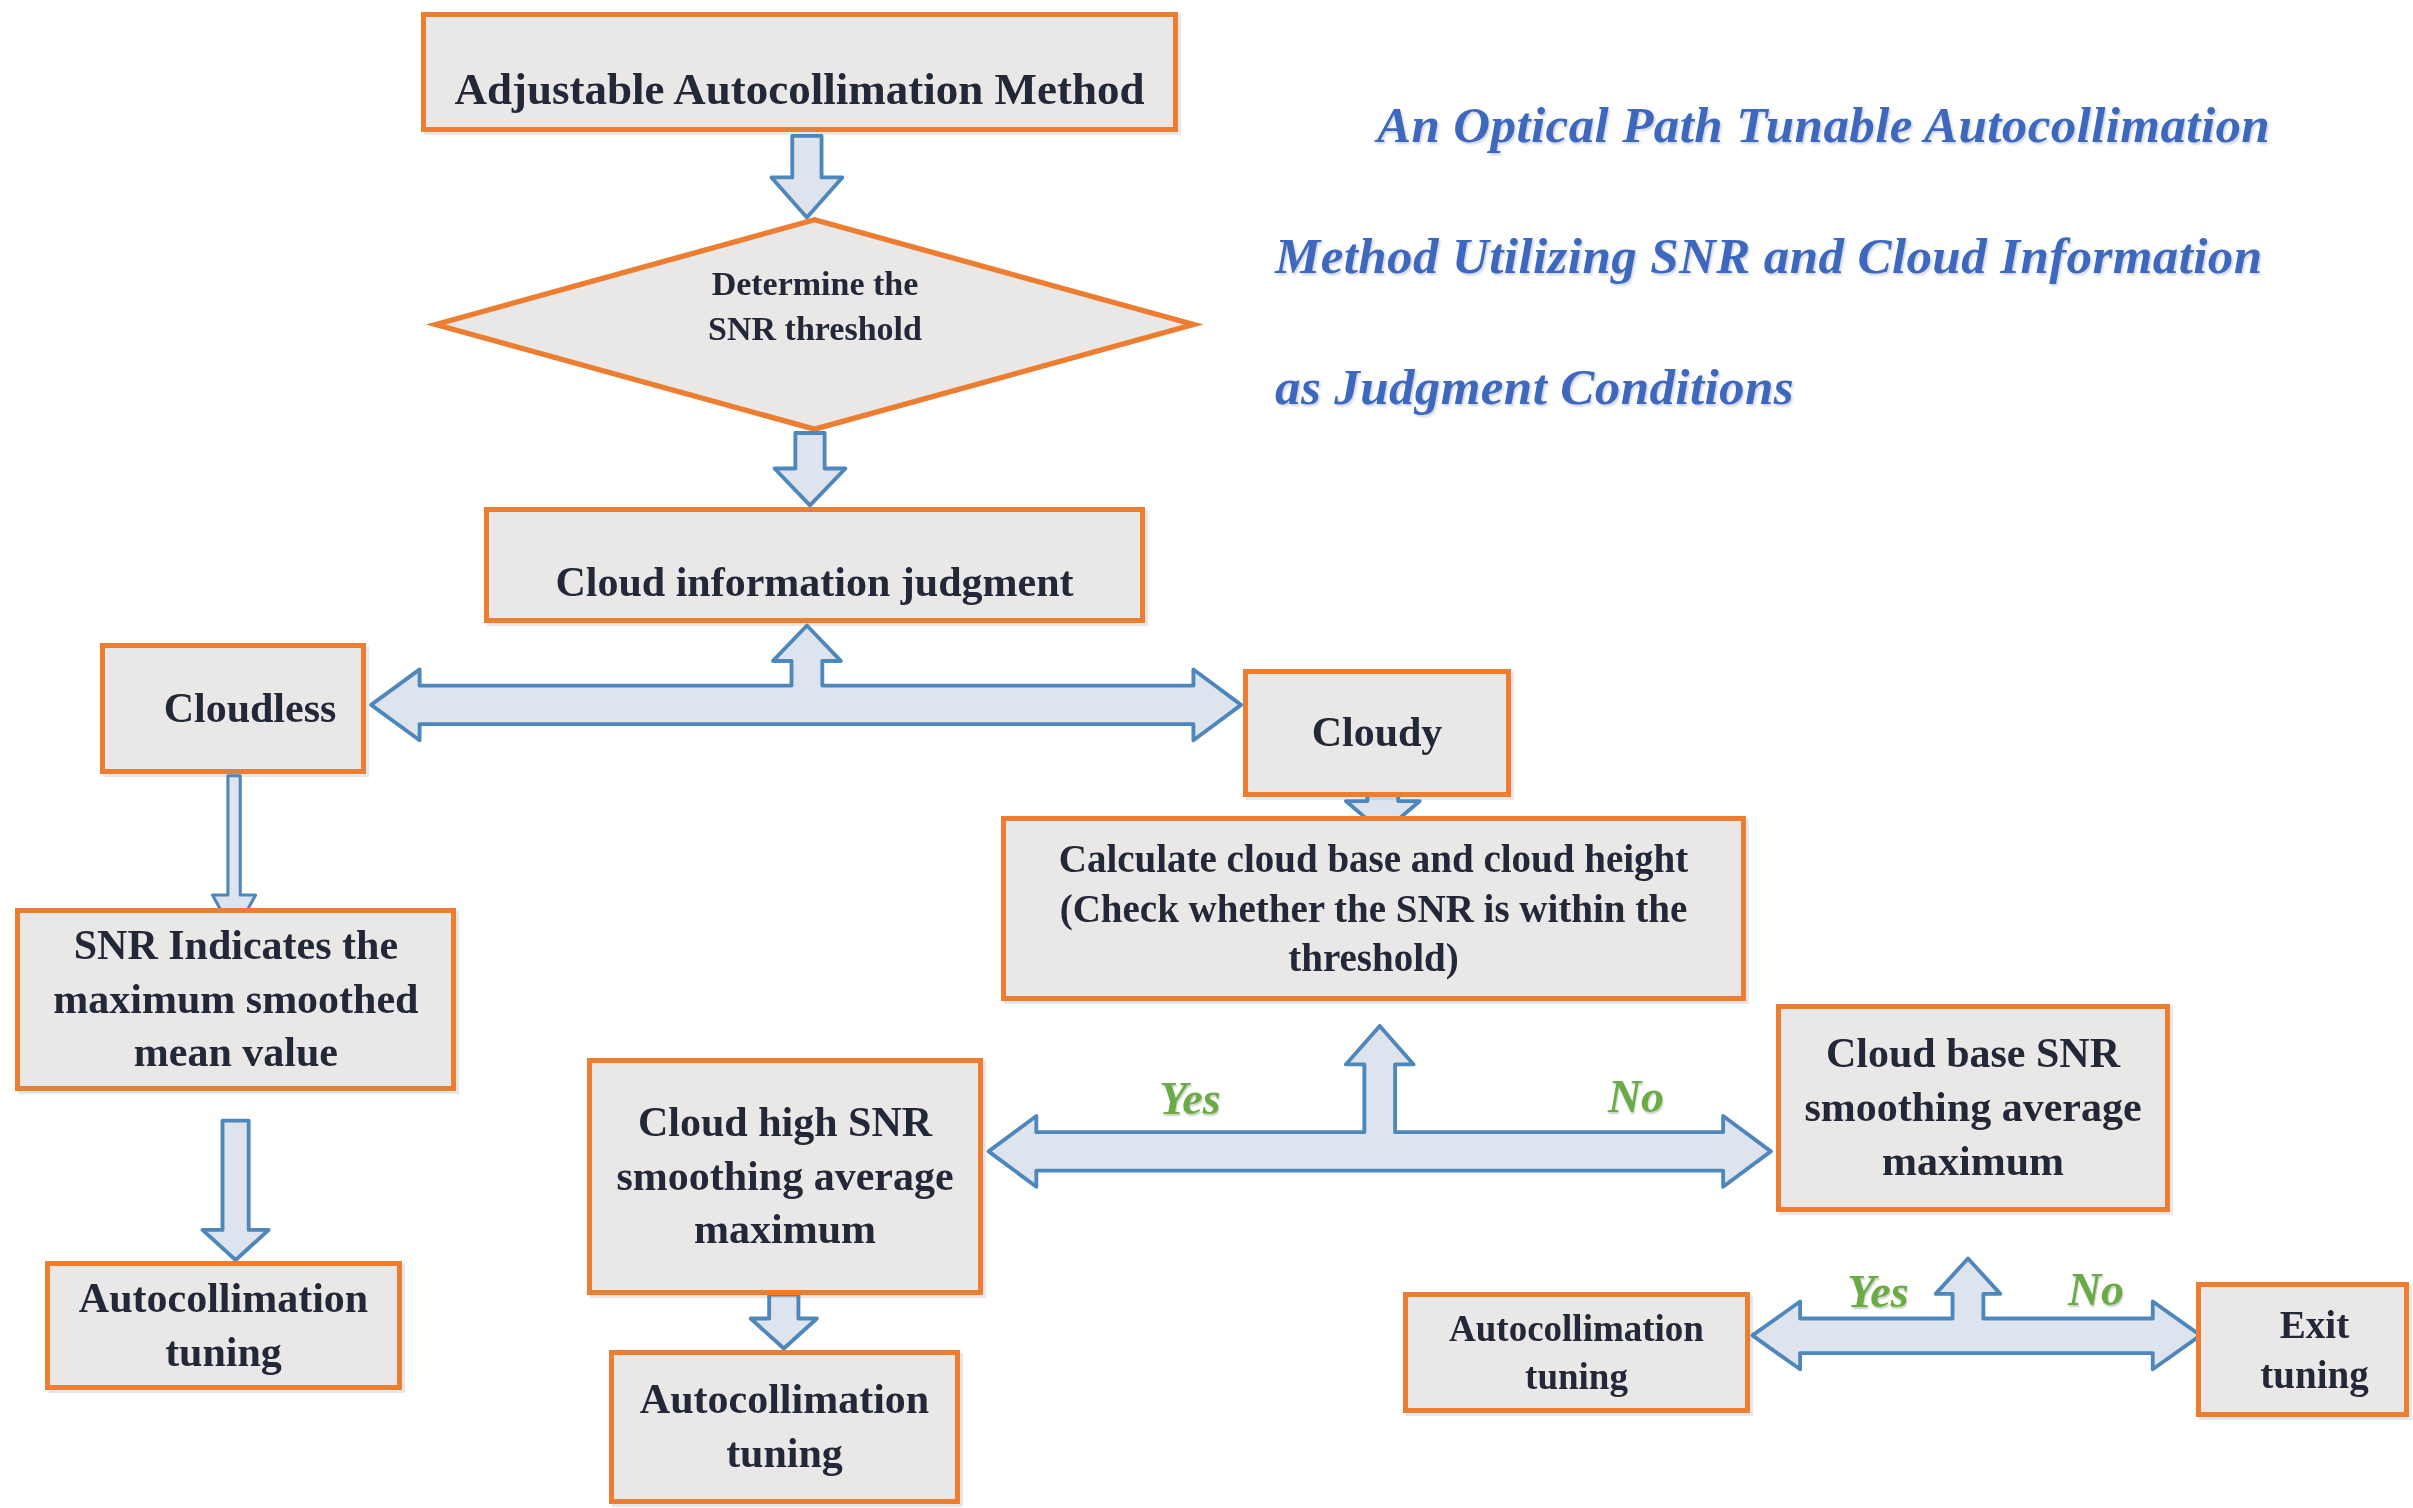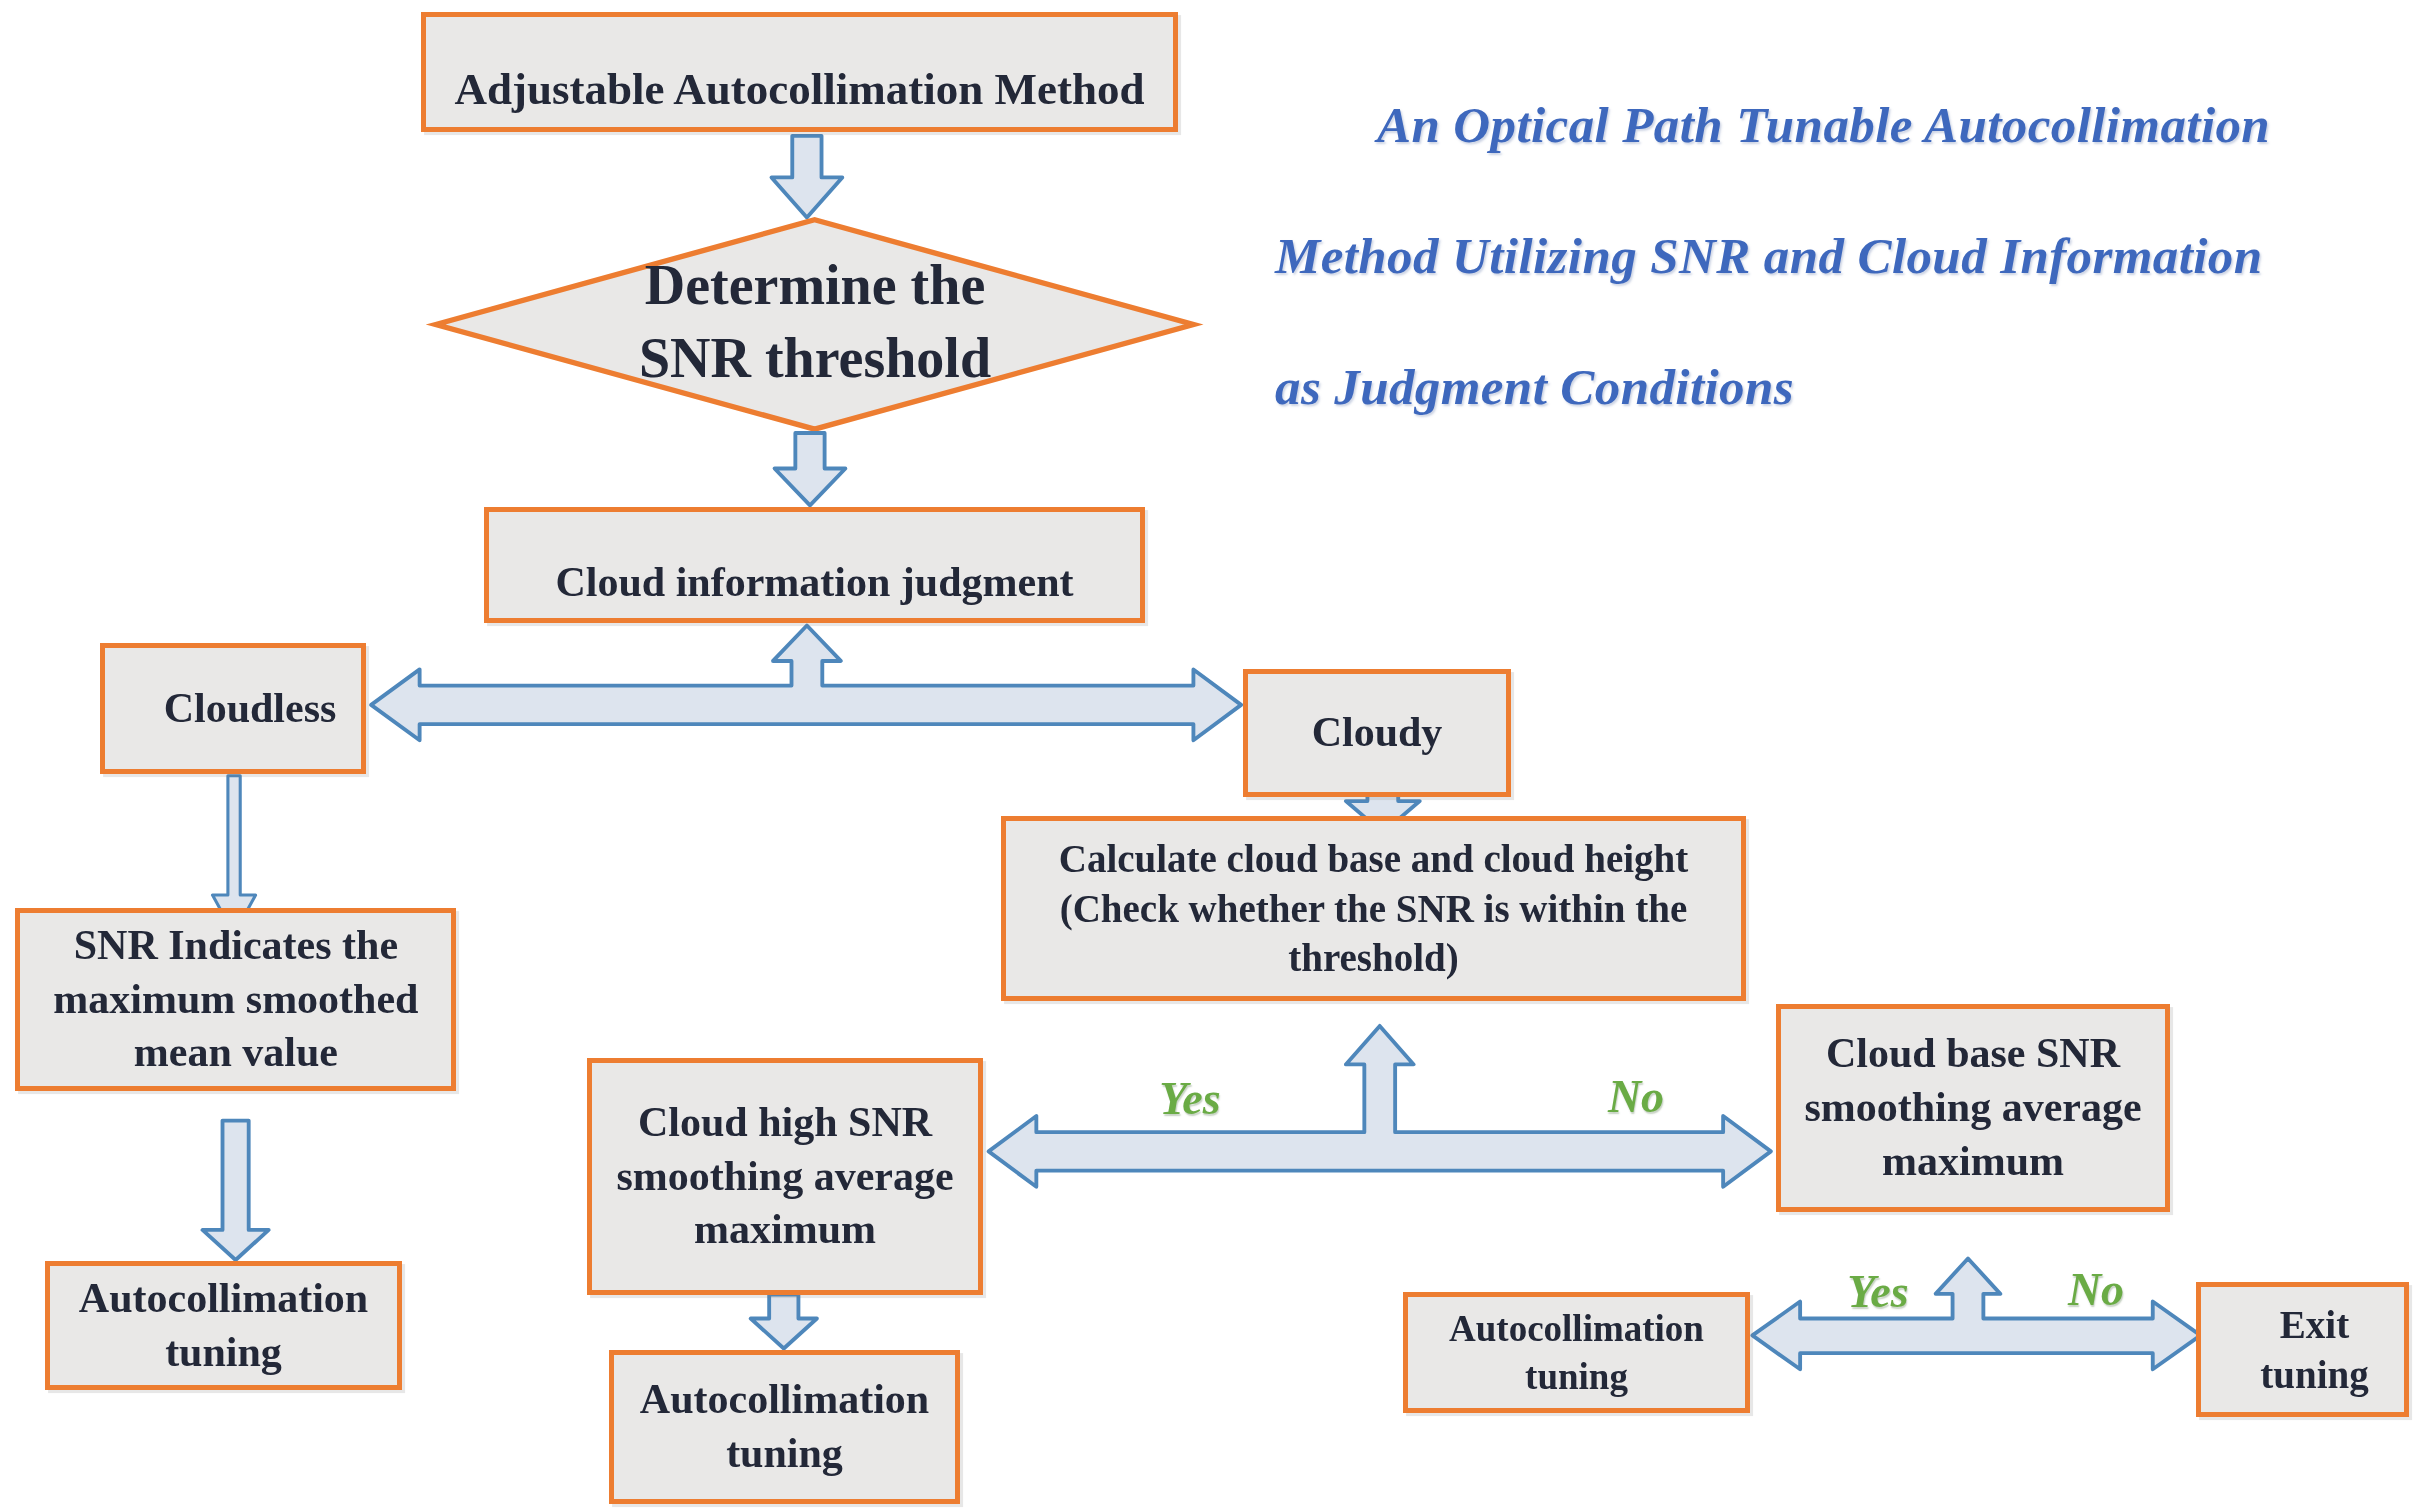--- a/index.html
+++ b/index.html
@@ -100,21 +100,21 @@
   </svg>
 
   <div class="title-text">An Optical Path Tunable Autocollimation
 Method Utilizing SNR and Cloud Information
 as Judgment Conditions</div>
 
   <div class="node" style="left:421px;top:12.3px;width:757px;height:120px;">
     <span class="node-text" style="font-size:45px;margin-top:34px;">Adjustable Autocollimation Method</span>
   </div>
 
-  <div class="diamond-text" style="left:584px;top:242px;width:462px;height:159px;font-size:56px;font-family:Liberation Serif, serif;">Determine the
+  <div class="diamond-text" style="left:584px;top:227px;width:462px;height:159px;font-size:34px;font-family:Liberation Serif, serif;">Determine the
 SNR threshold</div>
 
   <div class="node" style="left:484px;top:507px;width:661px;height:116px;">
     <span class="node-text" style="font-size:42px;margin-top:36px;">Cloud information judgment</span>
   </div>
 
   <div class="node" style="left:100px;top:643px;width:266px;height:131px;padding-left:34px;">
     <span class="node-text" style="font-size:42px;">Cloudless</span>
   </div>
 

